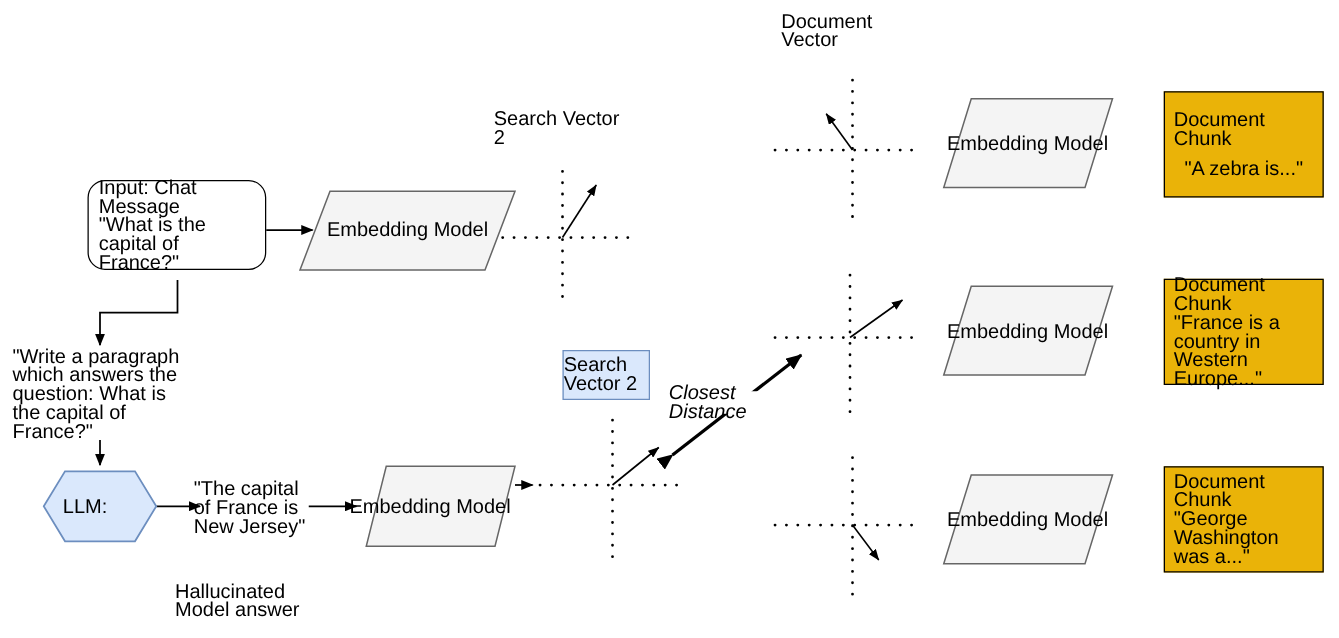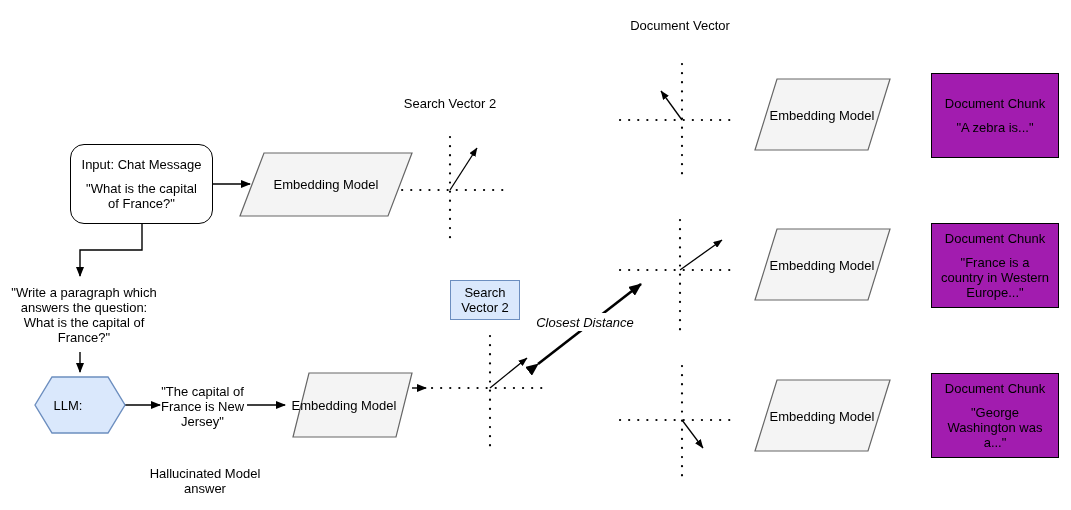--- a/index.html
+++ b/index.html
@@ -1,22 +1,22 @@
 <!DOCTYPE html>
 <html><head>
 <meta charset="utf-8">
 <style>
   html,body{margin:0;padding:0;background:#ffffff;}
   body{width:1071px;height:510px;position:relative;overflow:hidden;
        font-family:"Liberation Sans", sans-serif;color:#000;}
   .stage{position:absolute;left:0;top:0;width:1071px;height:510px;}
   .node{position:absolute;box-sizing:border-box;display:flex;flex-direction:column;
-        align-items:center;justify-content:center;text-align:center;font-size:13px;line-height:15px;}
+        align-items:center;justify-content:center;text-align:left;font-size:16px;line-height:15px;}
   .rrect{border:1.4px solid #000;border-radius:14px;background:#fff;}
-  .rect{border:1.4px solid #000;background:#a21caf;}
+  .rect{border:1.4px solid #000;background:#eab308;}
   .bluebox{border:1.4px solid #6c8ebf;background:#dae8fc;}
   .plain{background:transparent;}
   svg.layer{position:absolute;left:0;top:0;width:1071px;height:510px;overflow:visible;}
   .blank{height:9px;}
 </style>
 </head>
 <body>
 
 <div class="stage">
 
@@ -84,21 +84,21 @@
 
     <g>
       <polygon points="264,153 412,153 388,216 240,216" fill="#f4f4f4" stroke="#666" stroke-width="1.2"></polygon>
       <polygon points="309,373 412,373 396,437 293,437" fill="#f4f4f4" stroke="#666" stroke-width="1.2"></polygon>
       <polygon points="777,79 890,79 868,150 755,150" fill="#f4f4f4" stroke="#666" stroke-width="1.2"></polygon>
       <polygon points="777,229 890,229 868,300 755,300" fill="#f4f4f4" stroke="#666" stroke-width="1.2"></polygon>
       <polygon points="777,380 890,380 868,451 755,451" fill="#f4f4f4" stroke="#666" stroke-width="1.2"></polygon>
     </g>
   </svg>
 
-  <div class="node rrect" style="left:70px;top:144px;width:143px;height:80px;padding:6px 8px;">
+  <div class="node rrect" style="left:70px;top:144px;width:143px;height:72px;padding:6px 8px;">
     <div>Input: Chat Message</div>
     <div class="blank"></div>
     <div>"What is the capital of France?"</div>
   </div>
 
   <div class="node plain" style="left:10px;top:280px;width:148px;height:70px;">
     <div>"Write a paragraph which answers the question: What is the capital of France?"</div>
   </div>
 
   <svg class="layer">

